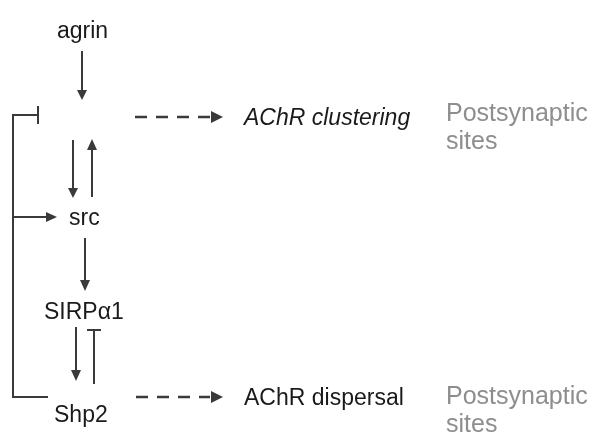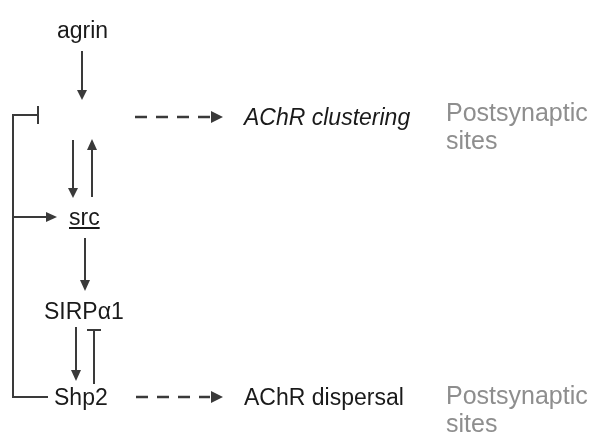--- a/index.html
+++ b/index.html
@@ -106,25 +106,25 @@
   <div class="label" style="left:57px; top:5px;">agrin</div>
 
 
   <div class="label" style="left:244px; top:92px;font-style:italic;">AChR clustering</div>
 
   <div class="region" style="left:446px; top:84px;">
     <div>Postsynaptic</div>
     <div>sites</div>
   </div>
 
-  <div class="label" style="left:69px; top:192px;text-decoration:underline;">src</div>
+  <div class="label" style="left:69px; top:192px;">src</div>
 
   <div class="label" style="left:44px; top:286px;">SIRPα1</div>
 
-  <div class="label" style="left:54px; top:372px;">Shp2</div>
+  <div class="label" style="left:54px; top:389px;">Shp2</div>
 
   <div class="label" style="left:244px; top:372px;">AChR dispersal</div>
 
   <div class="region" style="left:446px; top:367px;">
     <div>Postsynaptic</div>
     <div>sites</div>
   </div>
 
 </div>
 

